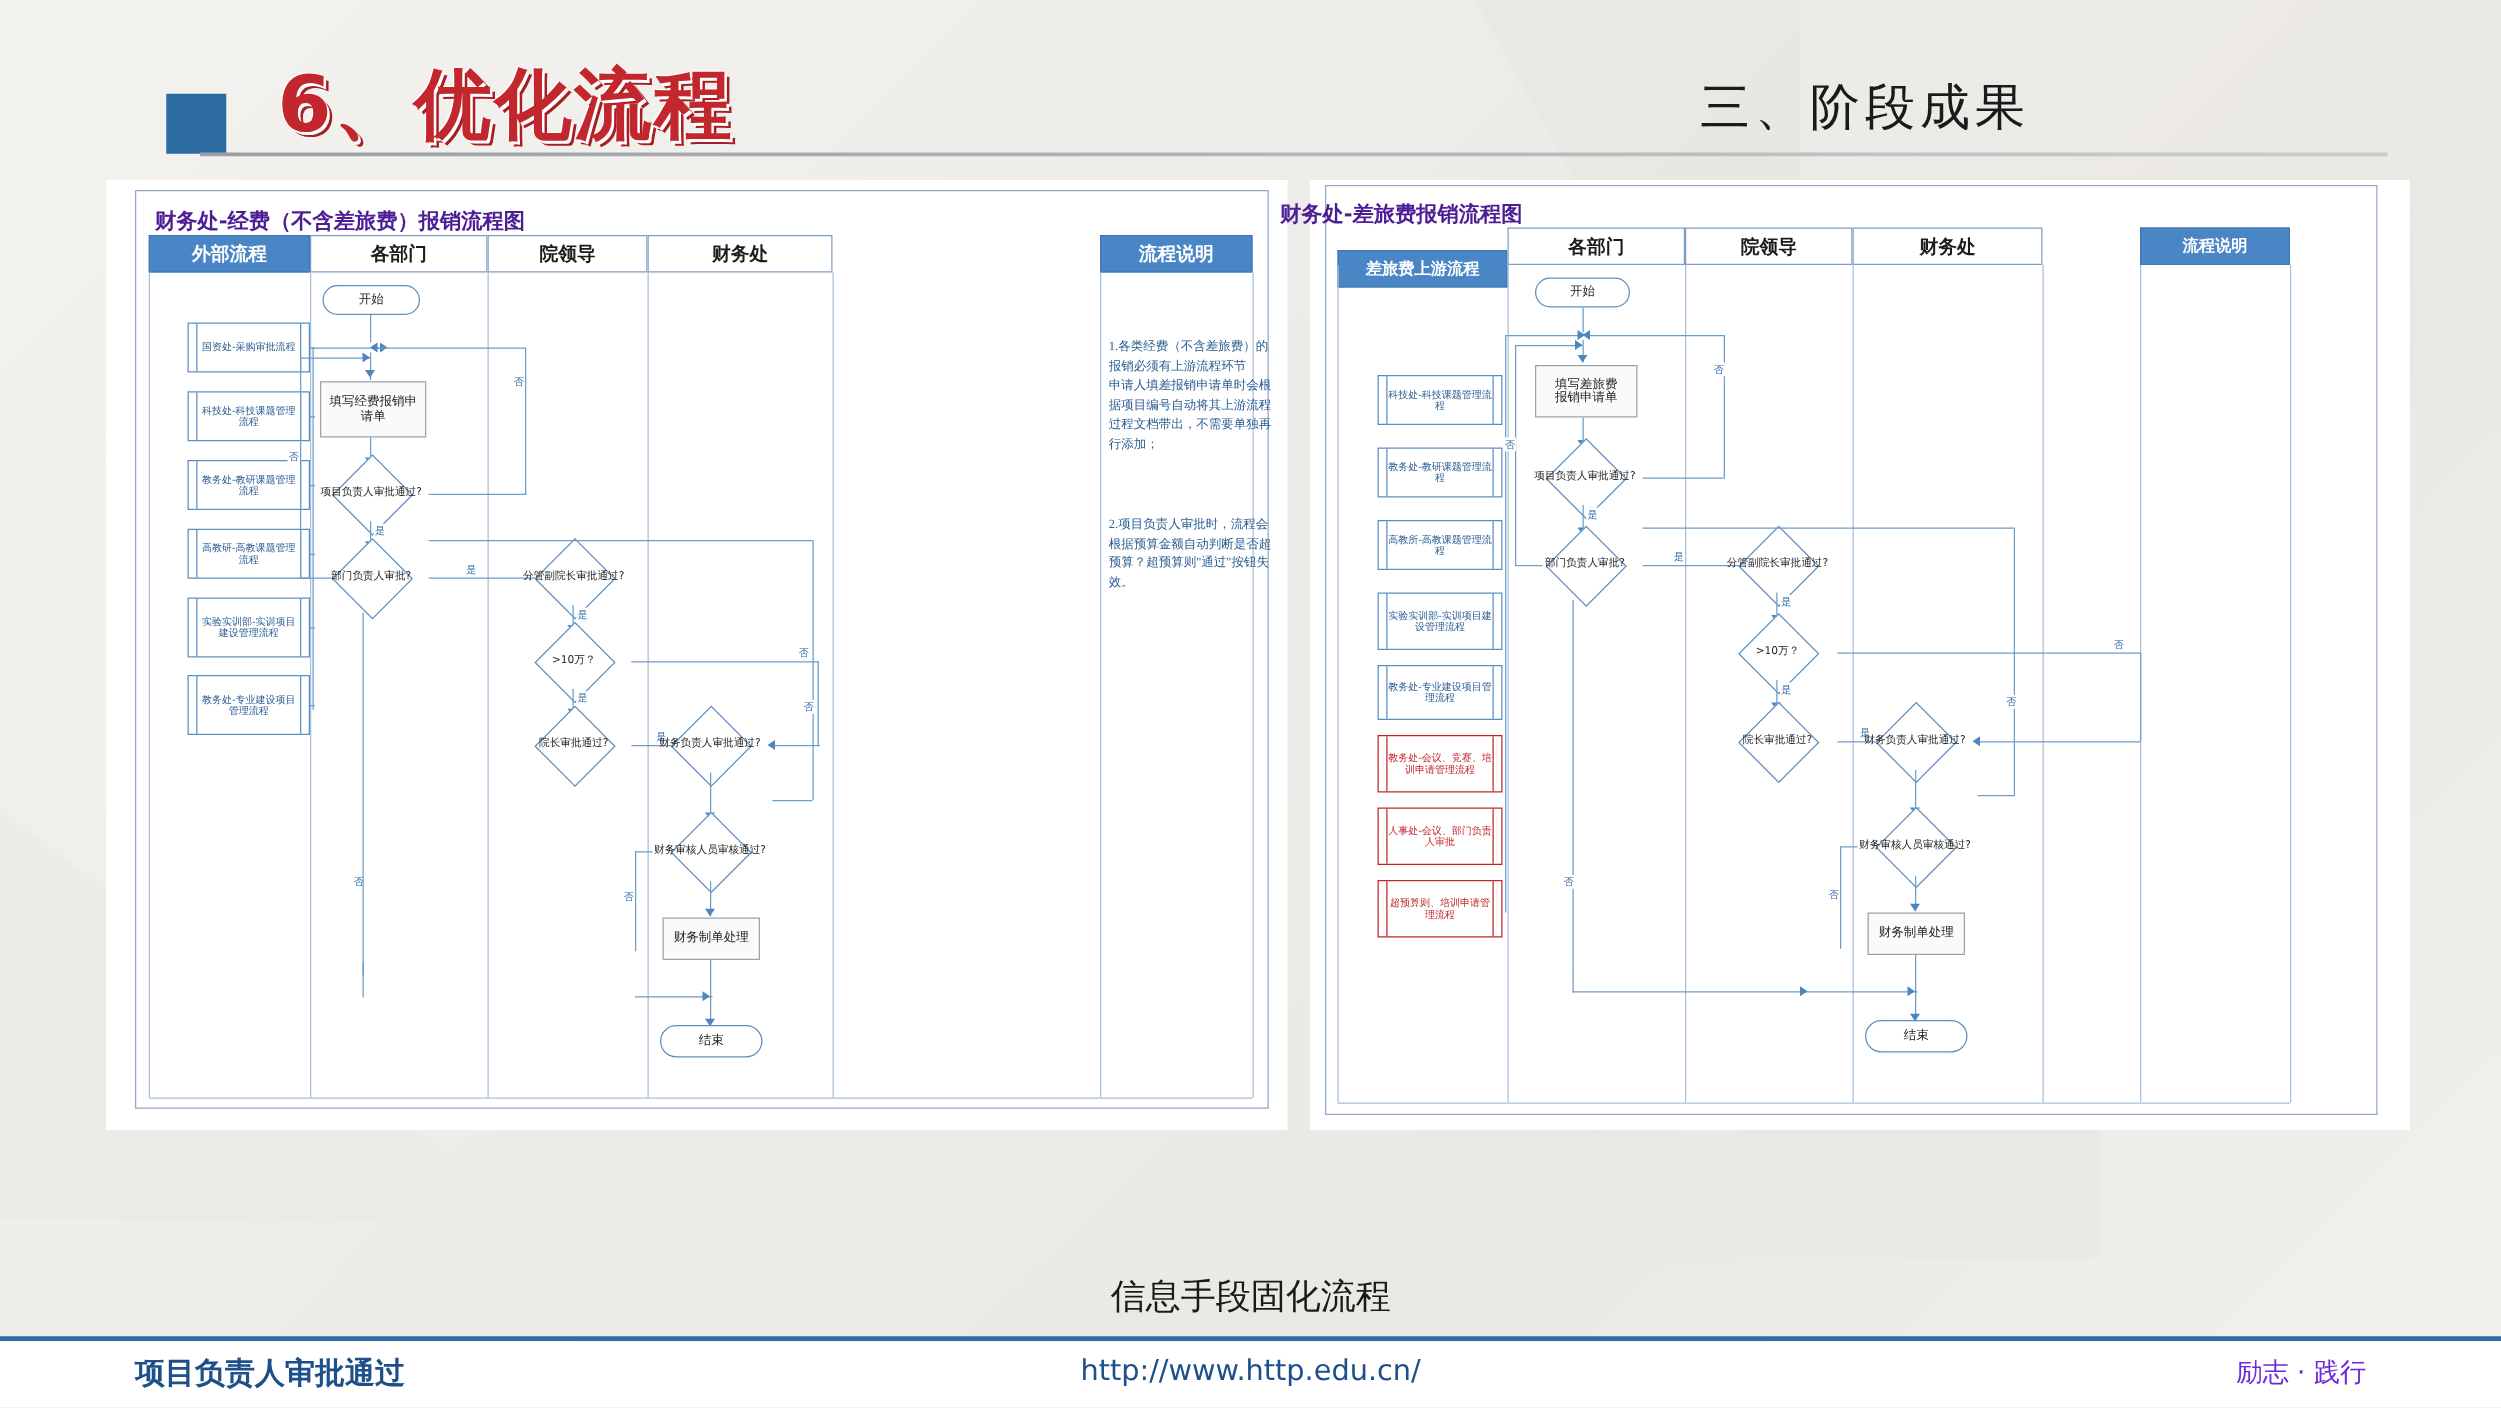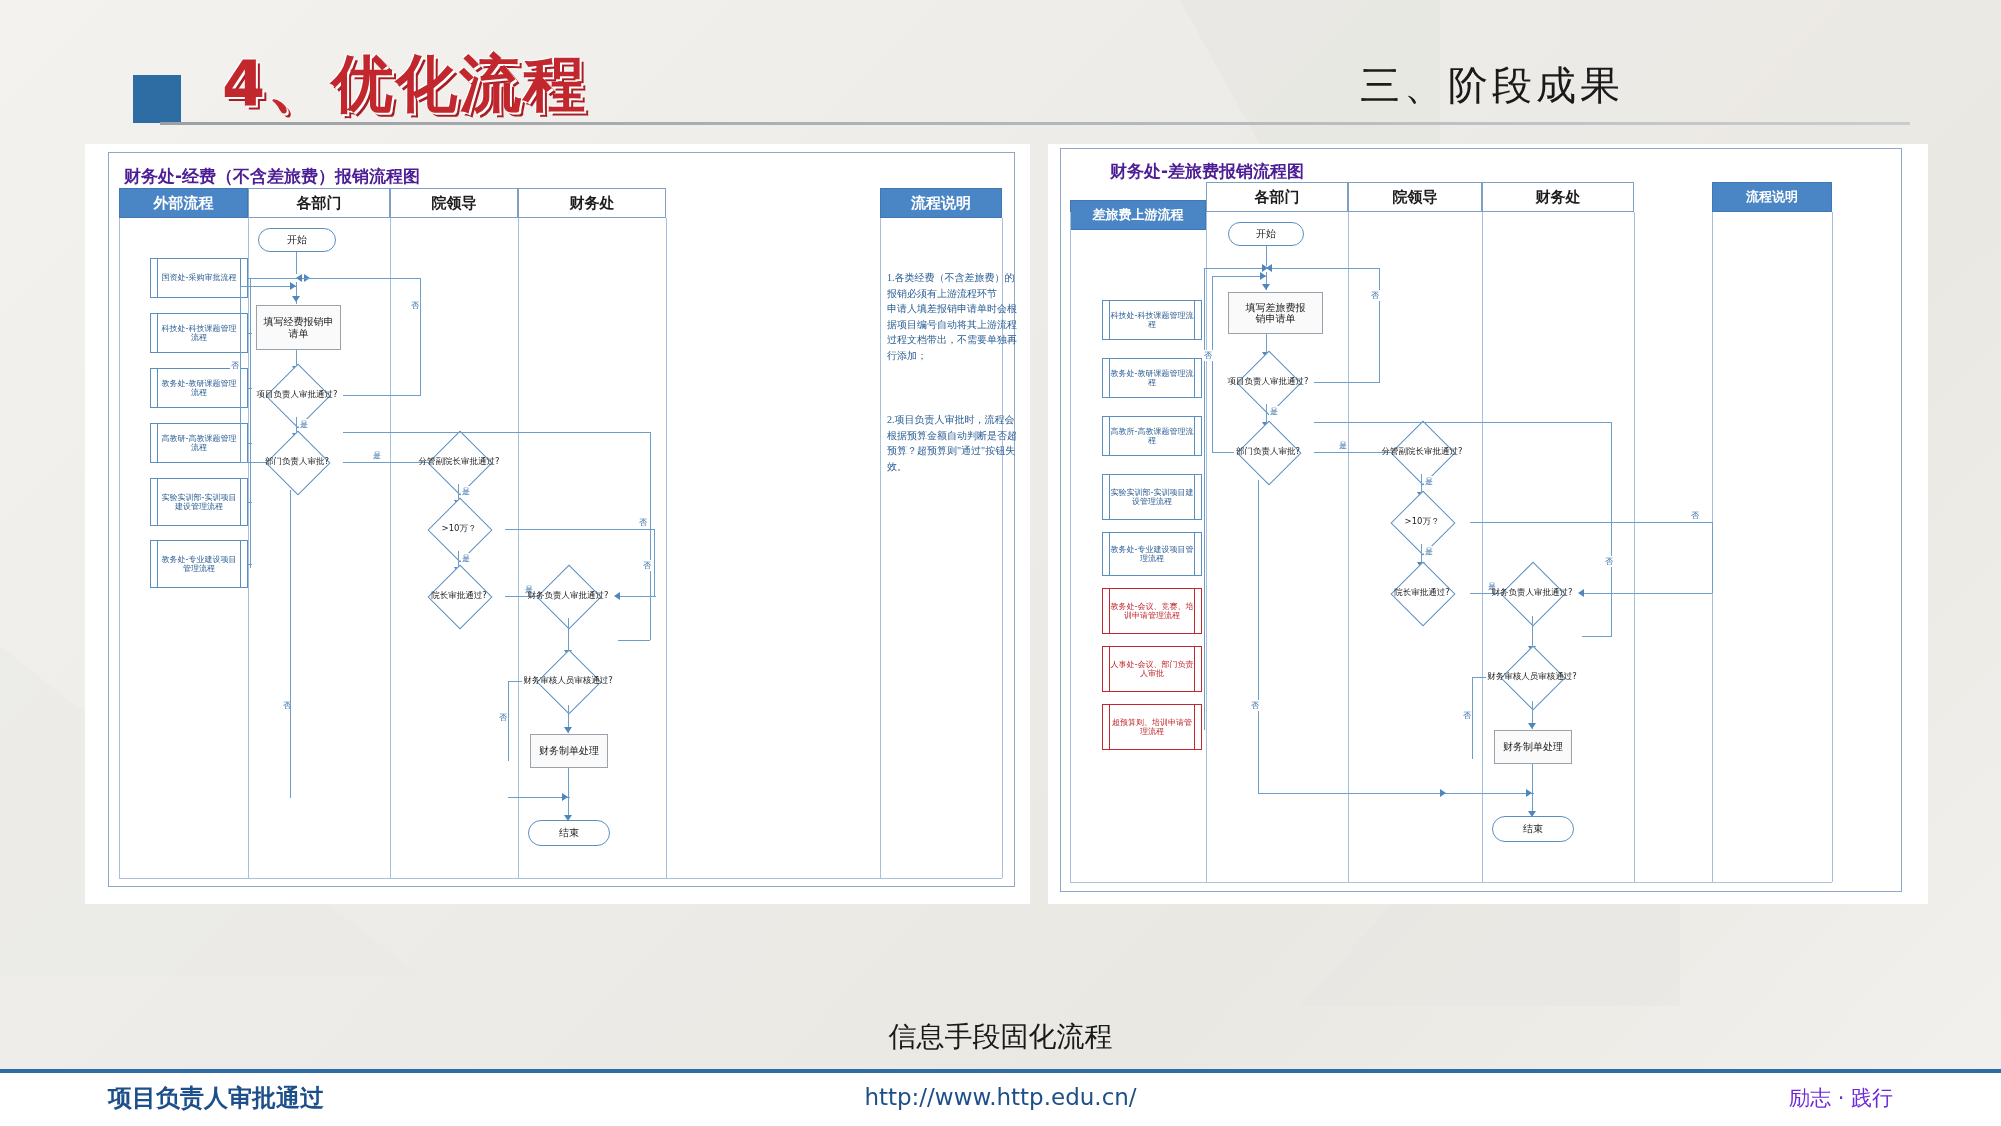--- a/index.html
+++ b/index.html
@@ -108,21 +108,21 @@
 <div class="slide-bg">
   <div class="bg-tri a"></div>
   <div class="bg-tri b"></div>
   <div class="bg-tri c"></div>
   <div class="bg-tri d"></div>
   <div class="bg-tri e"></div>
 </div>
 
 <div class="hdr-square"></div>
 <div class="hdr-rule"></div>
-<div class="hdr-title">4、优化流程</div>
+<div class="hdr-title">6、优化流程</div>
 <div class="hdr-right">三、阶段成果</div>
 
 <div class="panel left"></div>
 <div class="chart-box left"></div>
 <div class="chart-title" style="left:124px;top:165px;">财务处-经费（不含差旅费）报销流程图</div>
 
 <div class="lane-head fill" style="left:119px;top:188px;width:129px;">外部流程</div>
 <div class="lane-head" style="left:248px;top:188px;width:142px;">各部门</div>
 <div class="lane-head" style="left:390px;top:188px;width:128px;">院领导</div>
 <div class="lane-head" style="left:518px;top:188px;width:148px;">财务处</div>
@@ -257,21 +257,21 @@
 <div class="ln v" style="left:290px;top:490px;height:290px;"></div>
 
 <div class="node n-term" style="left:528px;top:820px;width:82px;height:26px;">结束</div>
 
 <div class="note" style="left:887px;top:270px;white-space:pre-line;">1.各类经费（不含差旅费）的报销必须有上游流程环节
 申请人填差报销申请单时会根据项目编号自动将其上游流程过程文档带出，不需要单独再行添加；</div>
 <div class="note" style="left:887px;top:412px;white-space:pre-line;">2.项目负责人审批时，流程会根据预算金额自动判断是否超预算？超预算则"通过"按钮失效。</div>
 
 <div class="panel right"></div>
 <div class="chart-box right"></div>
-<div class="chart-title" style="left:1110px;top:160px;">财务处-差旅费报销流程图</div>
+<div class="chart-title" style="left:1024px;top:160px;">财务处-差旅费报销流程图</div>
 
 <div class="lane-head fill" style="left:1070px;top:200px;width:136px;font-size:13px;">差旅费上游流程</div>
 <div class="lane-head" style="left:1206px;top:182px;width:142px;">各部门</div>
 <div class="lane-head" style="left:1348px;top:182px;width:134px;">院领导</div>
 <div class="lane-head" style="left:1482px;top:182px;width:152px;">财务处</div>
 <div class="lane-head fill" style="left:1712px;top:182px;width:120px;font-size:13px;">流程说明</div>
 
 <div class="ln v" style="left:1070px;top:212px;height:670px;background:#a8c0da;"></div>
 <div class="ln v" style="left:1206px;top:212px;height:670px;background:#a8c0da;"></div>
 <div class="ln v" style="left:1348px;top:212px;height:670px;background:#a8c0da;"></div>
@@ -293,21 +293,21 @@
 <div class="ln v" style="left:1204px;top:320px;height:410px;"></div>
 <div class="ln h" style="left:1204px;top:268px;width:62px;"></div>
 <div class="ln v" style="left:1204px;top:268px;height:52px;"></div>
 <div class="arw r" style="left:1262px;top:264px;"></div>
 
 <div class="node n-term" style="left:1228px;top:222px;width:76px;height:24px;">开始</div>
 <div class="ln v" style="left:1266px;top:246px;height:20px;"></div>
 <div class="ln v" style="left:1266px;top:272px;height:18px;"></div>
 <div class="arw d" style="left:1262px;top:284px;"></div>
 
-<div class="node n-proc" style="left:1228px;top:292px;width:95px;height:42px;padding:13px;">填写差旅费报销申请单</div>
+<div class="node n-proc" style="left:1228px;top:292px;width:82px;height:42px;padding:13px;">填写差旅费报销申请单</div>
 <div class="ln v" style="left:1266px;top:334px;height:24px;"></div>
 <div class="arw d" style="left:1262px;top:352px;"></div>
 
 <div class="dec" style="left:1222px;top:360px;width:92px;height:44px;">
   <div class="dia" style="left:24px;top:0px;width:44px;height:44px;"></div>
   <div class="lbl">项目负责人审批通过?</div>
 </div>
 <div class="ln v" style="left:1266px;top:404px;height:24px;"></div>
 <div class="yn" style="left:1269px;top:406px;">是</div>
 <div class="arw d" style="left:1262px;top:422px;"></div>

